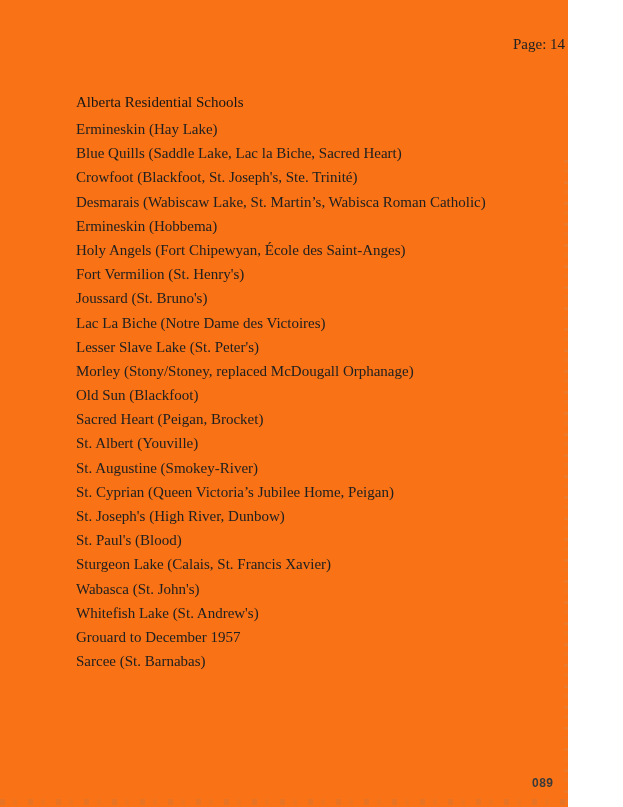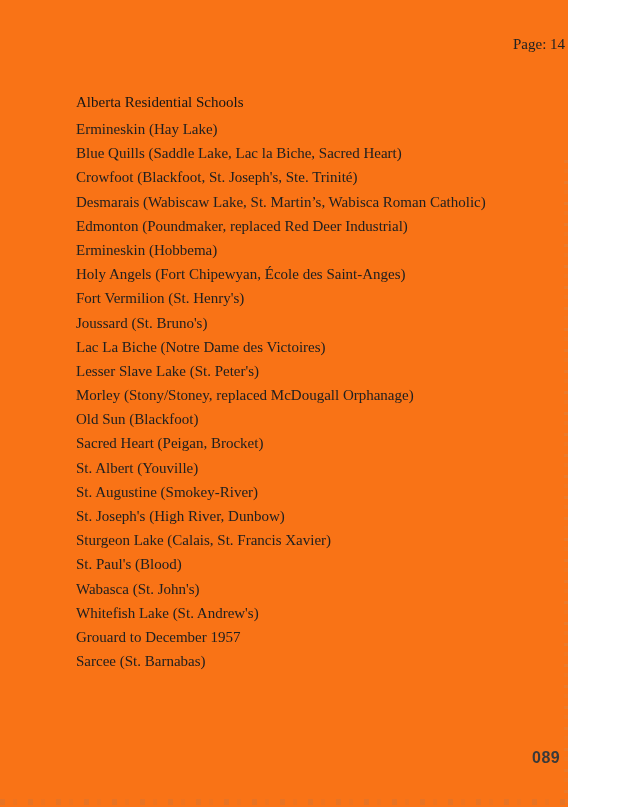--- a/index.html
+++ b/index.html
@@ -46,24 +46,24 @@
   }
   .school-list li {
     height: 24.2px;
     line-height: 24.2px;
     font-size: 15px;
     color: #202020;
     white-space: nowrap;
   }
   .footer-number {
     position: absolute;
-    top: 749px;
+    top: 776px;
     left: 532px;
     font-family: "Liberation Sans", "DejaVu Sans", sans-serif;
-    font-size: 16px;
+    font-size: 12px;
     font-weight: 600;
     letter-spacing: 0.5px;
     color: #3a3a3a;
   }
   
   .smudge-top-right {
     position: absolute;
     top: 84px;
     left: 570px;
     width: 38px;
@@ -123,35 +123,35 @@
 
   <div class="page-label">Page: 14</div>
 
   <div class="doc-title">Alberta Residential Schools</div>
 
   <ul class="school-list">
       <li>Ermineskin (Hay Lake)</li>
       <li>Blue Quills (Saddle Lake, Lac la Biche, Sacred Heart)</li>
       <li>Crowfoot (Blackfoot, St. Joseph's, Ste. Trinité)</li>
       <li>Desmarais (Wabiscaw Lake, St. Martin’s, Wabisca Roman Catholic)</li>
-      <li>Edmonton (Poundmaker, replaced Red Deer Industrial)</li>
       <li>Ermineskin (Hobbema)</li>
       <li>Holy Angels (Fort Chipewyan, École des Saint-Anges)</li>
       <li>Fort Vermilion (St. Henry's)</li>
       <li>Joussard (St. Bruno's)</li>
       <li>Lac La Biche (Notre Dame des Victoires)</li>
       <li>Lesser Slave Lake (St. Peter's)</li>
       <li>Morley (Stony/Stoney, replaced McDougall Orphanage)</li>
       <li>Old Sun (Blackfoot)</li>
       <li>Sacred Heart (Peigan, Brocket)</li>
       <li>St. Albert (Youville)</li>
       <li>St. Augustine (Smokey-River)</li>
+      <li>St. Cyprian (Queen Victoria’s Jubilee Home, Peigan)</li>
       <li>St. Joseph's (High River, Dunbow)</li>
+      <li>St. Paul's (Blood)</li>
       <li>Sturgeon Lake (Calais, St. Francis Xavier)</li>
-      <li>St. Paul's (Blood)</li>
       <li>Wabasca (St. John's)</li>
       <li>Whitefish Lake (St. Andrew's)</li>
       <li>Grouard to December 1957</li>
       <li>Sarcee (St. Barnabas)</li>
     </ul>
 
   <div class="footer-number">089</div>
 
   <div class="smudge-top-right"></div>
   <div class="smudge-bottom-right"></div>

